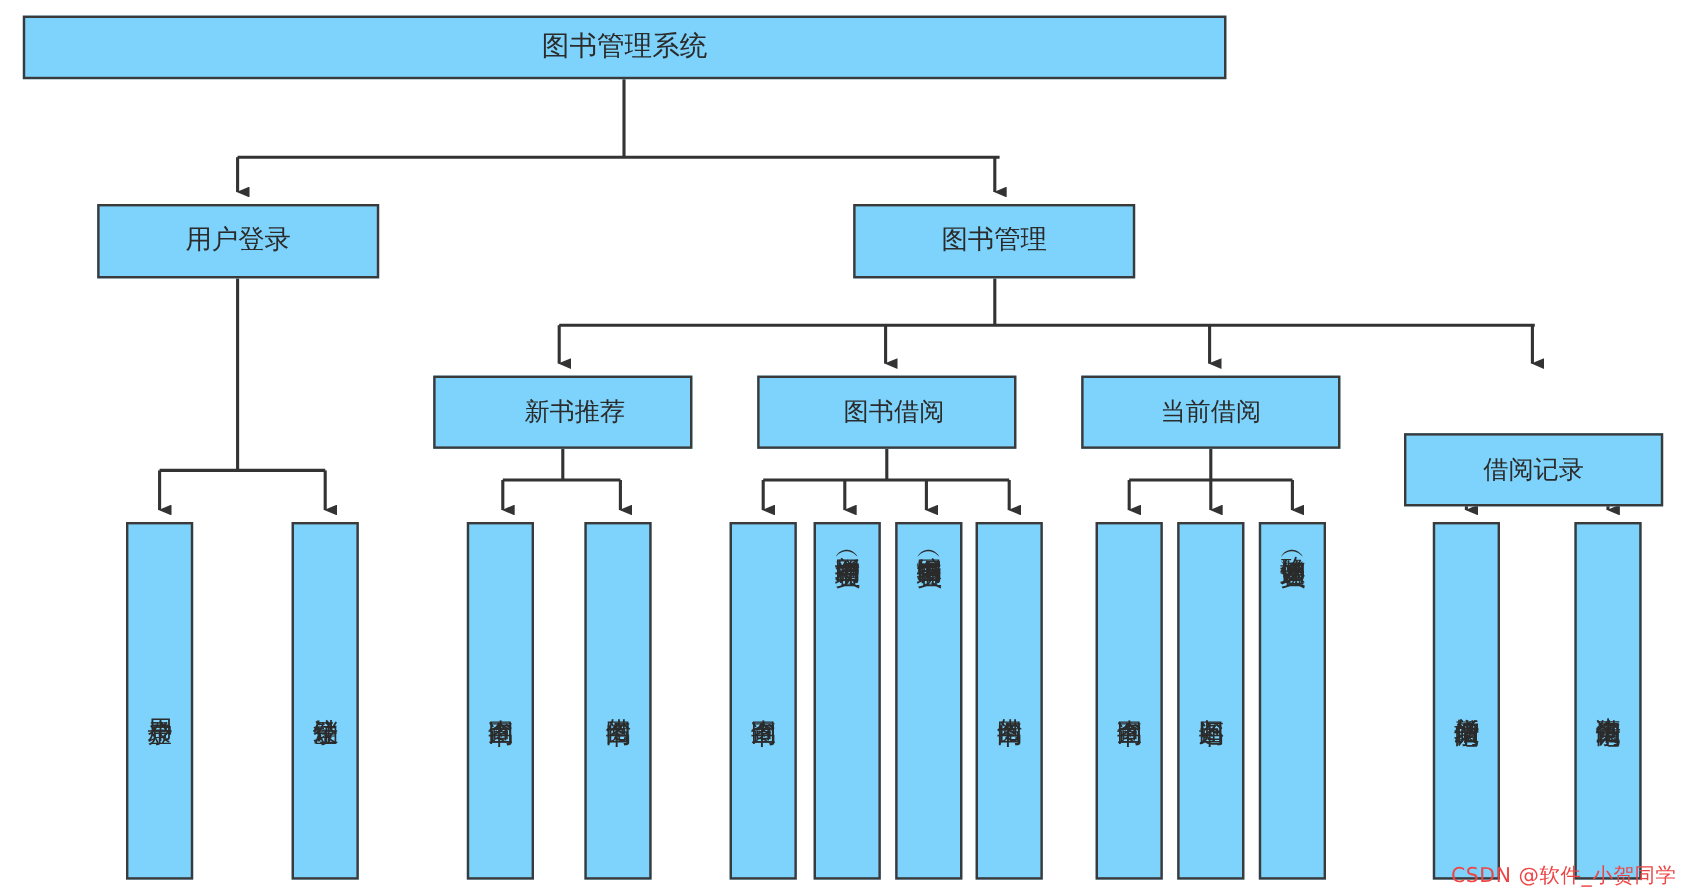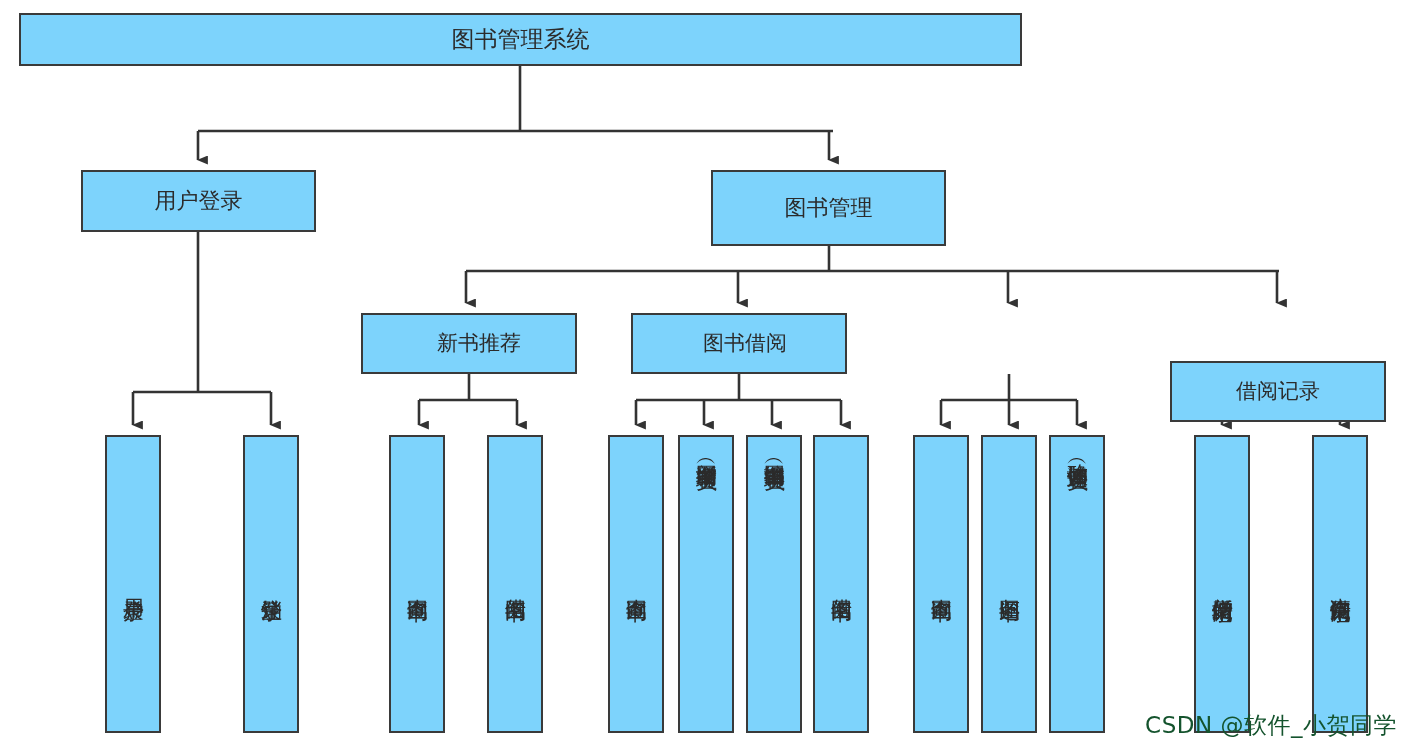--- a/index.html
+++ b/index.html
@@ -57,22 +57,22 @@
     left: 0;
     top: 0;
     width: 1405px;
     height: 747px;
     pointer-events: none;
   }
   .watermark {
     position: absolute;
     right: 8px;
     bottom: 6px;
-    font-size: 23px;
-    color: #14532d;
+    font-size: 17px;
+    color: #ef4444;
     letter-spacing: 0.5px;
     white-space: nowrap;
     margin-top: 36px;
   }
 </style>
 </head>
 <body>
 
 <div id="canvas">
 
@@ -122,24 +122,25 @@
       <path d="M1277,374 L1277,400"></path>
       <path d="M1222,400 L1340,400"></path>
       <path d="M1222,400 L1222,425" marker-end="url(#arrow)"></path>
       <path d="M1340,400 L1340,425" marker-end="url(#arrow)"></path>
     </g>
   </svg>
 
   <div class="node root" style="left:19px; top:13px; width:1003px; height:53px;">图书管理系统</div>
 
   <div class="node level2" style="left:81px; top:170px; width:235px; height:62px;">用户登录</div>
-  <div class="node level2" style="left:711px; top:170px; width:235px; height:76px;">图书管理</div>
+  <div class="node level2" style="left:711px; top:170px; width:235px; height:62px;">图书管理</div>
 
   <div class="node level3" style="left:361px; top:313px; width:216px; height:61px;padding-left:20px;">新书推荐</div>
   <div class="node level3" style="left:631px; top:313px; width:216px; height:61px;padding-left:12px;">图书借阅</div>
+  <div class="node level3" style="left:901px; top:313px; width:216px; height:61px;">当前借阅</div>
   <div class="node level3" style="left:1170px; top:313px; width:216px; height:61px;margin-top:48px;">借阅记录</div>
 
   <div class="node leaf mid" style="left:105px; top:435px; width:56px; height:298px;">用户登录</div>
   <div class="node leaf mid" style="left:243px; top:435px; width:56px; height:298px;">注销登录</div>
 
   <div class="node leaf mid" style="left:389px; top:435px; width:56px; height:298px;">查询图书</div>
   <div class="node leaf mid" style="left:487px; top:435px; width:56px; height:298px;">借阅图书</div>
 
   <div class="node leaf mid" style="left:608px; top:435px; width:56px; height:298px;">查询图书</div>
   <div class="node leaf" style="left:678px; top:435px; width:56px; height:298px;">新增图书（管理员）</div>

